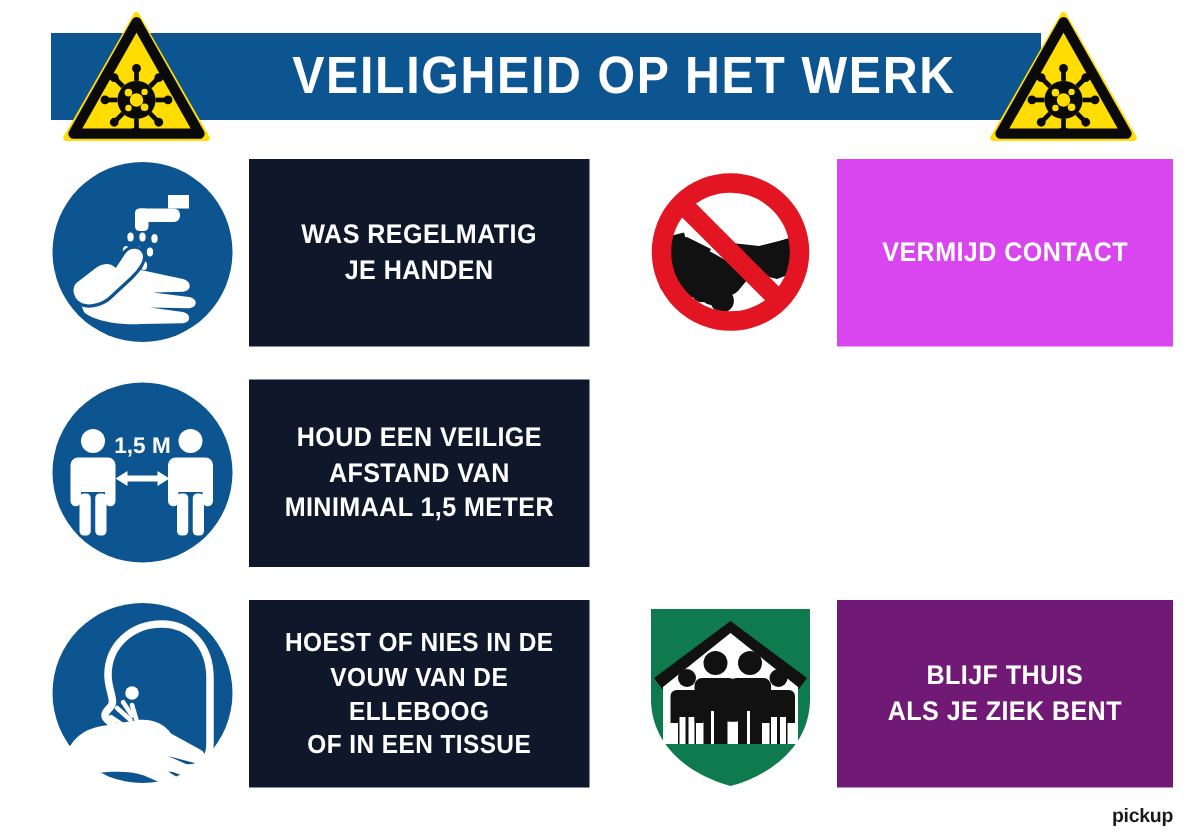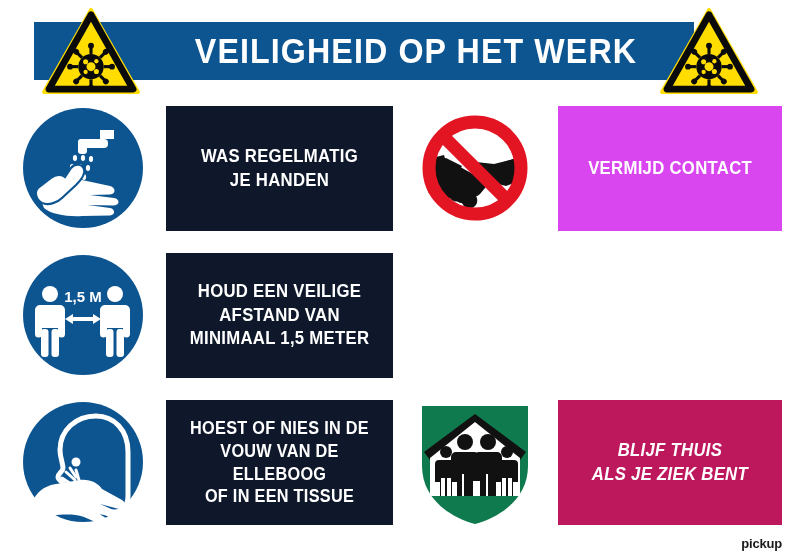--- a/index.html
+++ b/index.html
@@ -36,30 +36,30 @@
   
   .grid{position:absolute;left:18px;top:106px;width:764px;height:420px;}
   .cell{position:absolute;height:125px;}
   .col-l{left:0;width:375px;}
   .col-r{left:392px;width:372px;}
   .row1{top:0;}
   .row2{top:147px;}
   .row3{top:294px;}
 
   .icon-box{
-    position:absolute;left:0;top:0;width:130px;height:125px;text-align:center;
+    position:absolute;left:12px;top:0;width:130px;height:125px;text-align:center;
   }
   .text-box{
     position:absolute;left:148px;top:0;right:0;height:125px;
     display:flex;align-items:center;justify-content:center;
     text-align:center;
   }
   .text-box.blue{background:#0f172a;}
   .text-box.red{background:#d946ef;}
-  .text-box.green{background:#be185d;font-style:italic;}
+  .text-box.green{background:#701a75;}
   .panel-text{
     color:#ffffff;
     font-family:"Liberation Sans Narrow","Liberation Sans",sans-serif;
     font-weight:bold;
     font-size:18px;
     line-height:1.30;
     letter-spacing:0.3px;
     transform:scaleX(0.93);
     padding:0 8px;
     white-space:pre-line;

